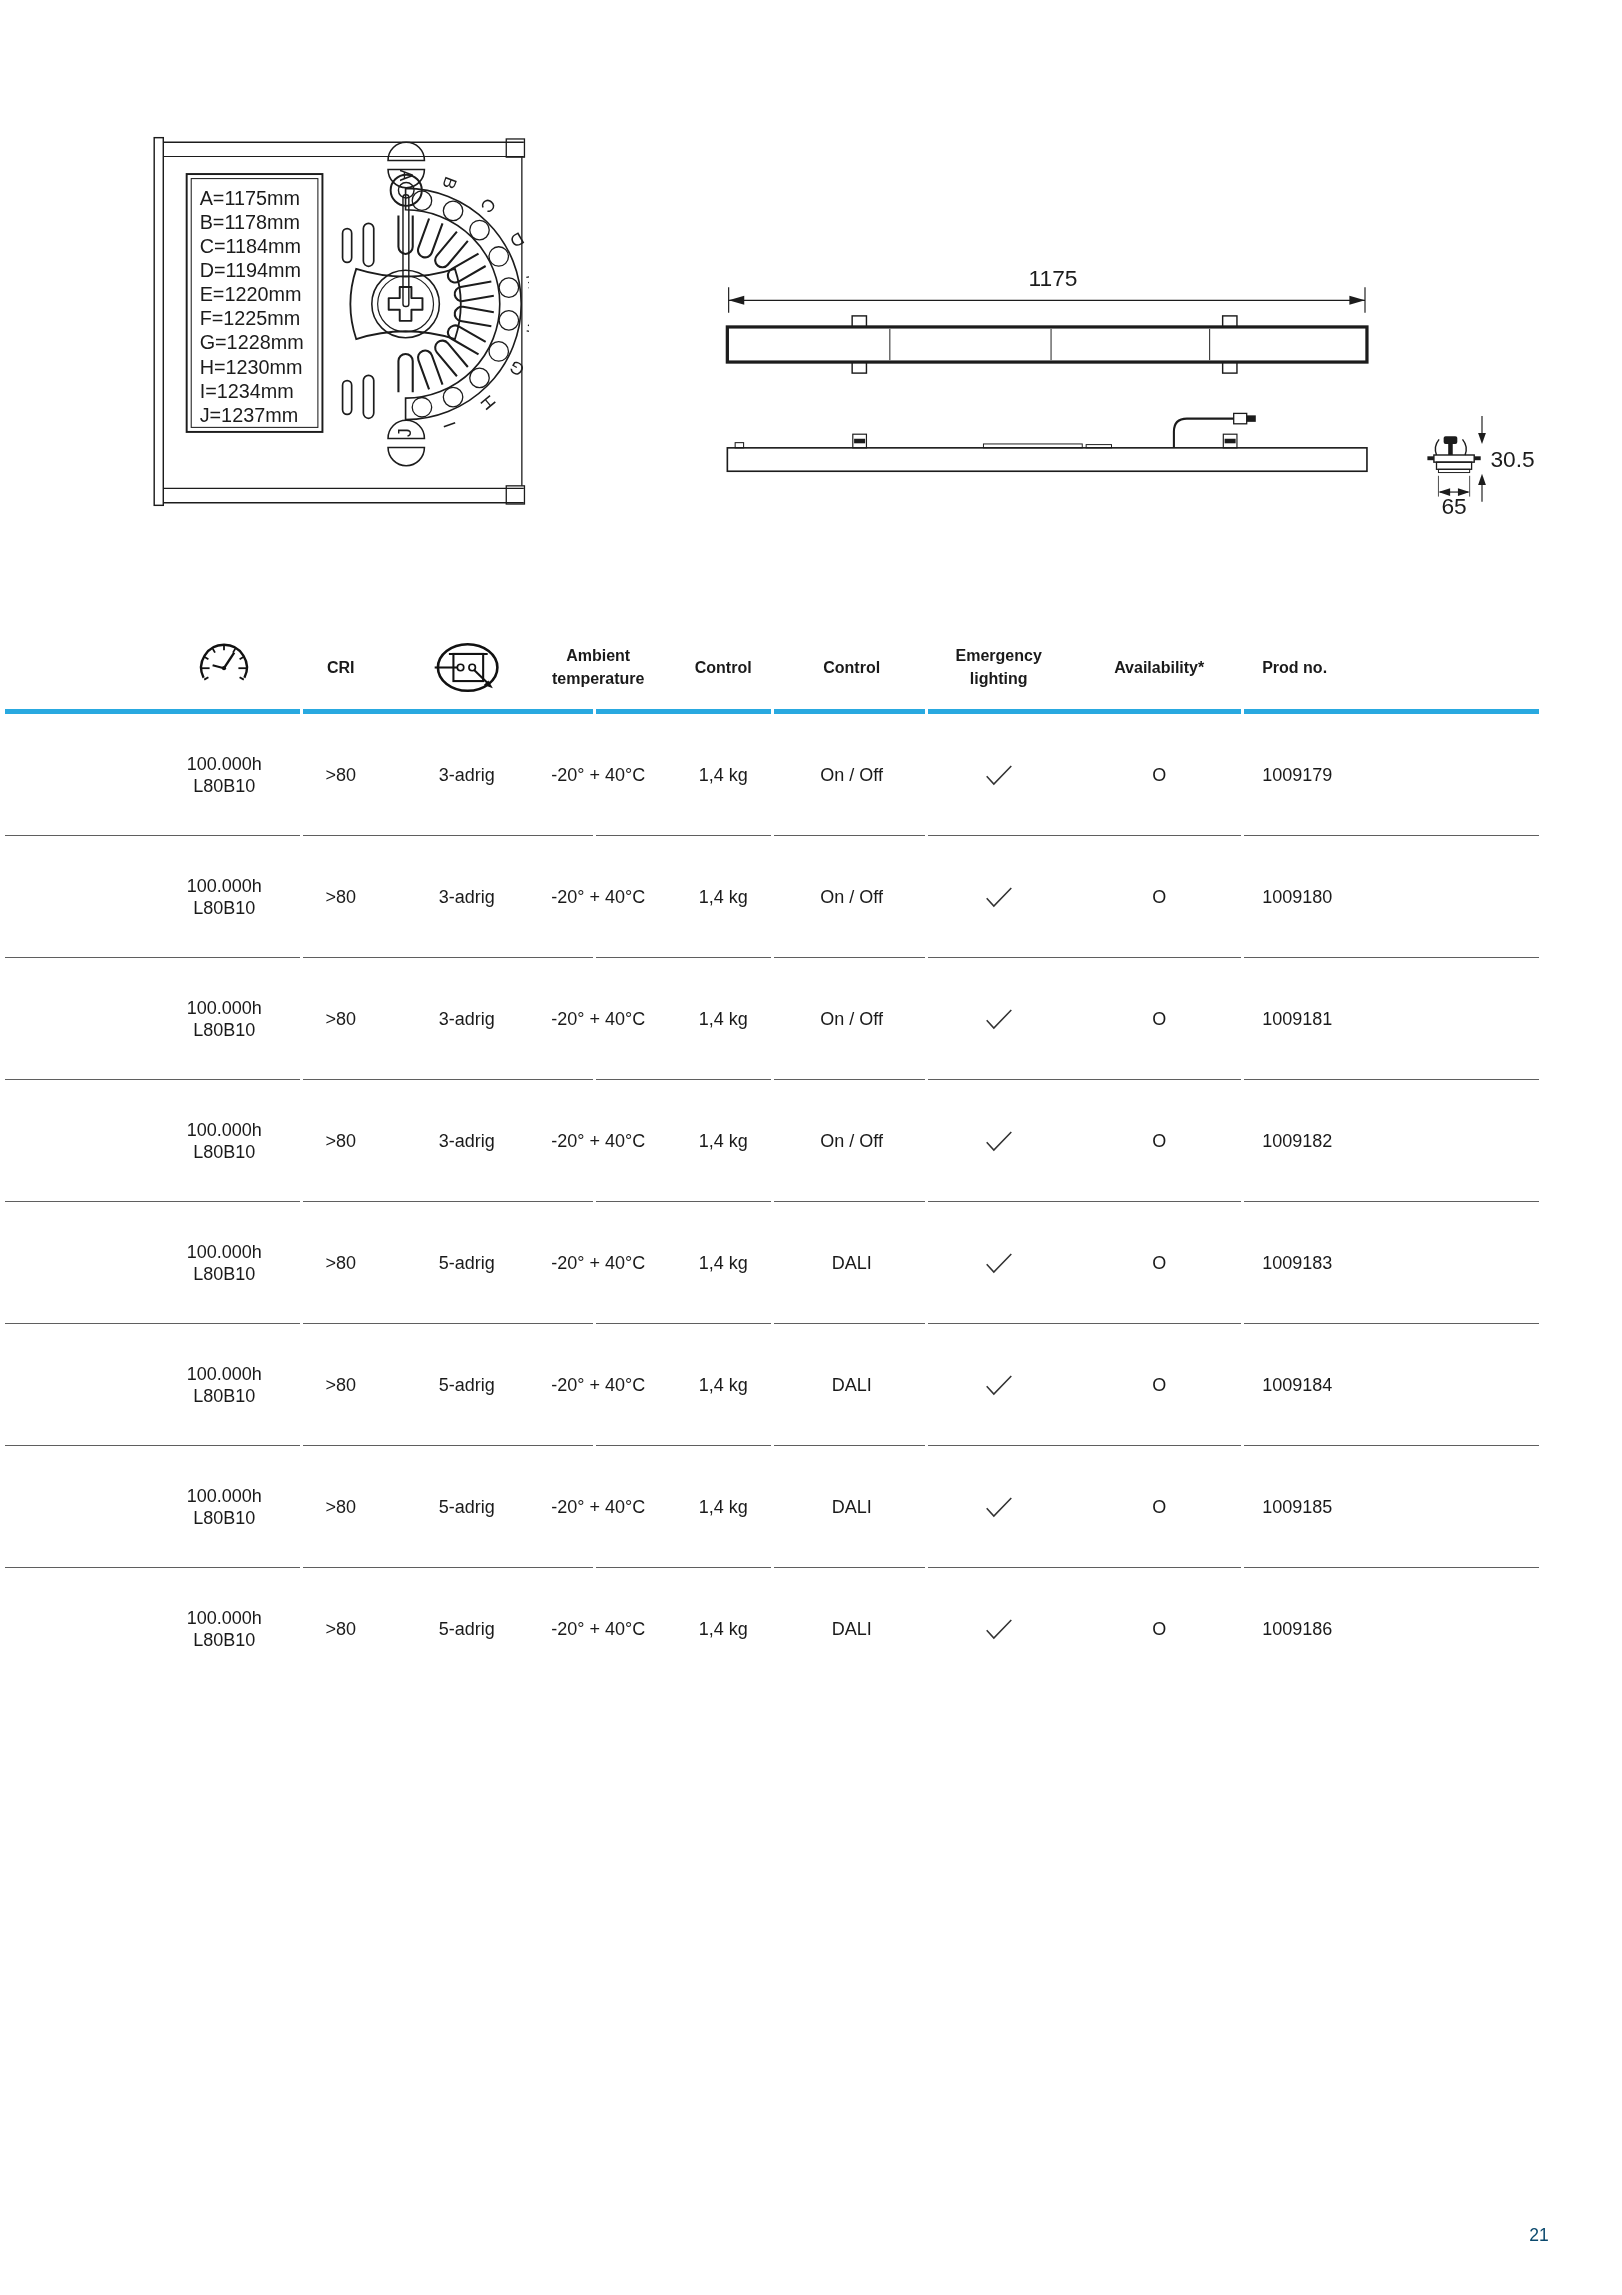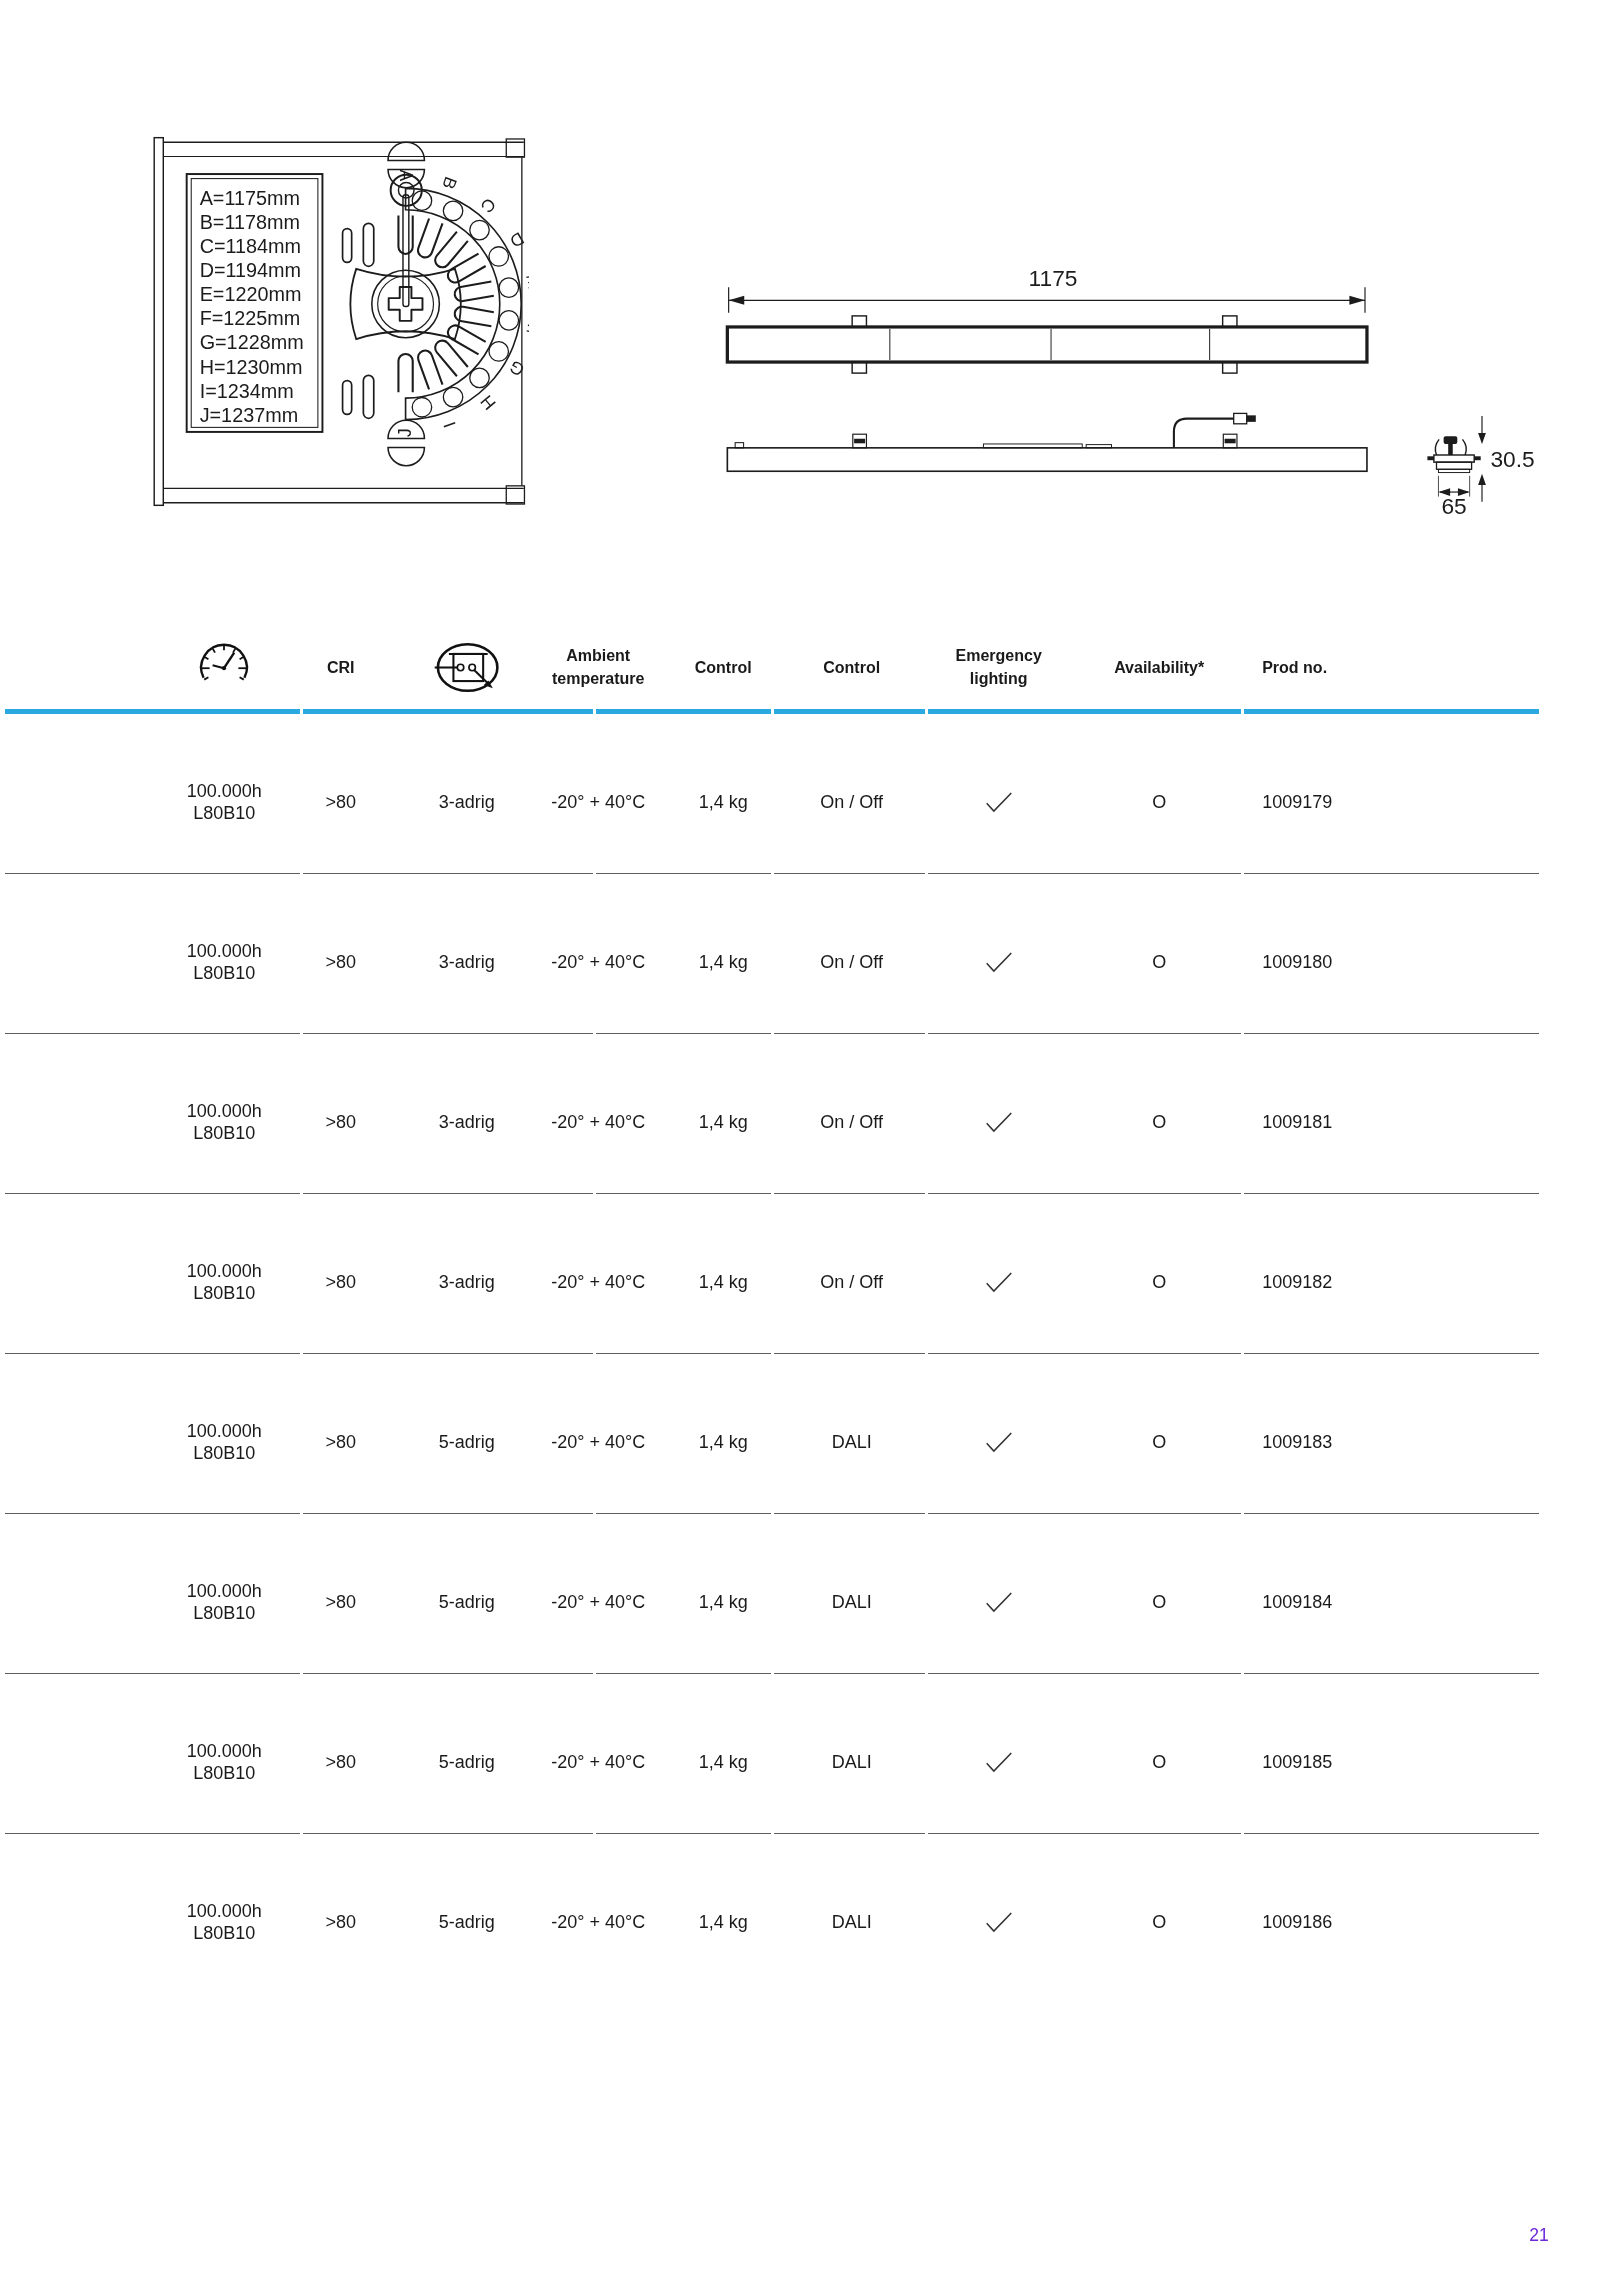--- a/index.html
+++ b/index.html
@@ -28,38 +28,38 @@
       #29A9E0 0 295px, #fff 295px 298px,
       #29A9E0 298px 588px, #fff 588px 591px,
       #29A9E0 591px 766px, #fff 766px 769px,
       #29A9E0 769px 920px, #fff 920px 923px,
       #29A9E0 923px 1236px, #fff 1236px 1239px,
       #29A9E0 1239px 100%);
   }
   .rows { position:absolute; left:5.2px; top:714px; width:1534px; }
   .trow {
     position:relative; display:grid; grid-template-columns:var(--cols);
-    align-items:center; justify-items:center; height:144px;
-    font-size:18px; line-height:22px; text-align:center; font-weight:400;margin-top:16px;
+    align-items:center; justify-items:center; height:122px;
+    font-size:18px; line-height:22px; text-align:center; font-weight:400;
   }
   .row-sep {
     position:absolute; left:0; bottom:0; width:100%; height:1.3px;
     background:linear-gradient(90deg,
       #5f5f5f 0 295px, #fff 295px 298px,
       #5f5f5f 298px 588px, #fff 588px 591px,
       #5f5f5f 591px 766px, #fff 766px 769px,
       #5f5f5f 769px 920px, #fff 920px 923px,
       #5f5f5f 923px 1236px, #fff 1236px 1239px,
       #5f5f5f 1239px 100%);
   }
   .cell-prod { justify-self:start; padding-left:21px; font-weight:400; }
 
   .pagenum {
     position:absolute; top:2225px; left:1519px; width:40px;
-    text-align:center; font-size:17.5px; color:#6d28d9;
+    text-align:center; font-size:17.5px; color:#0c4a6e;
   }
 </style>
 </head>
 <body>
 
 <div class="page">
 
   <svg class="draw" style="left:149px; top:133px;" width="380" height="377" viewBox="0 0 585 580" font-family="Liberation Sans, sans-serif">
     <g stroke="#1c1c1c" fill="none" stroke-width="2.5">
 

